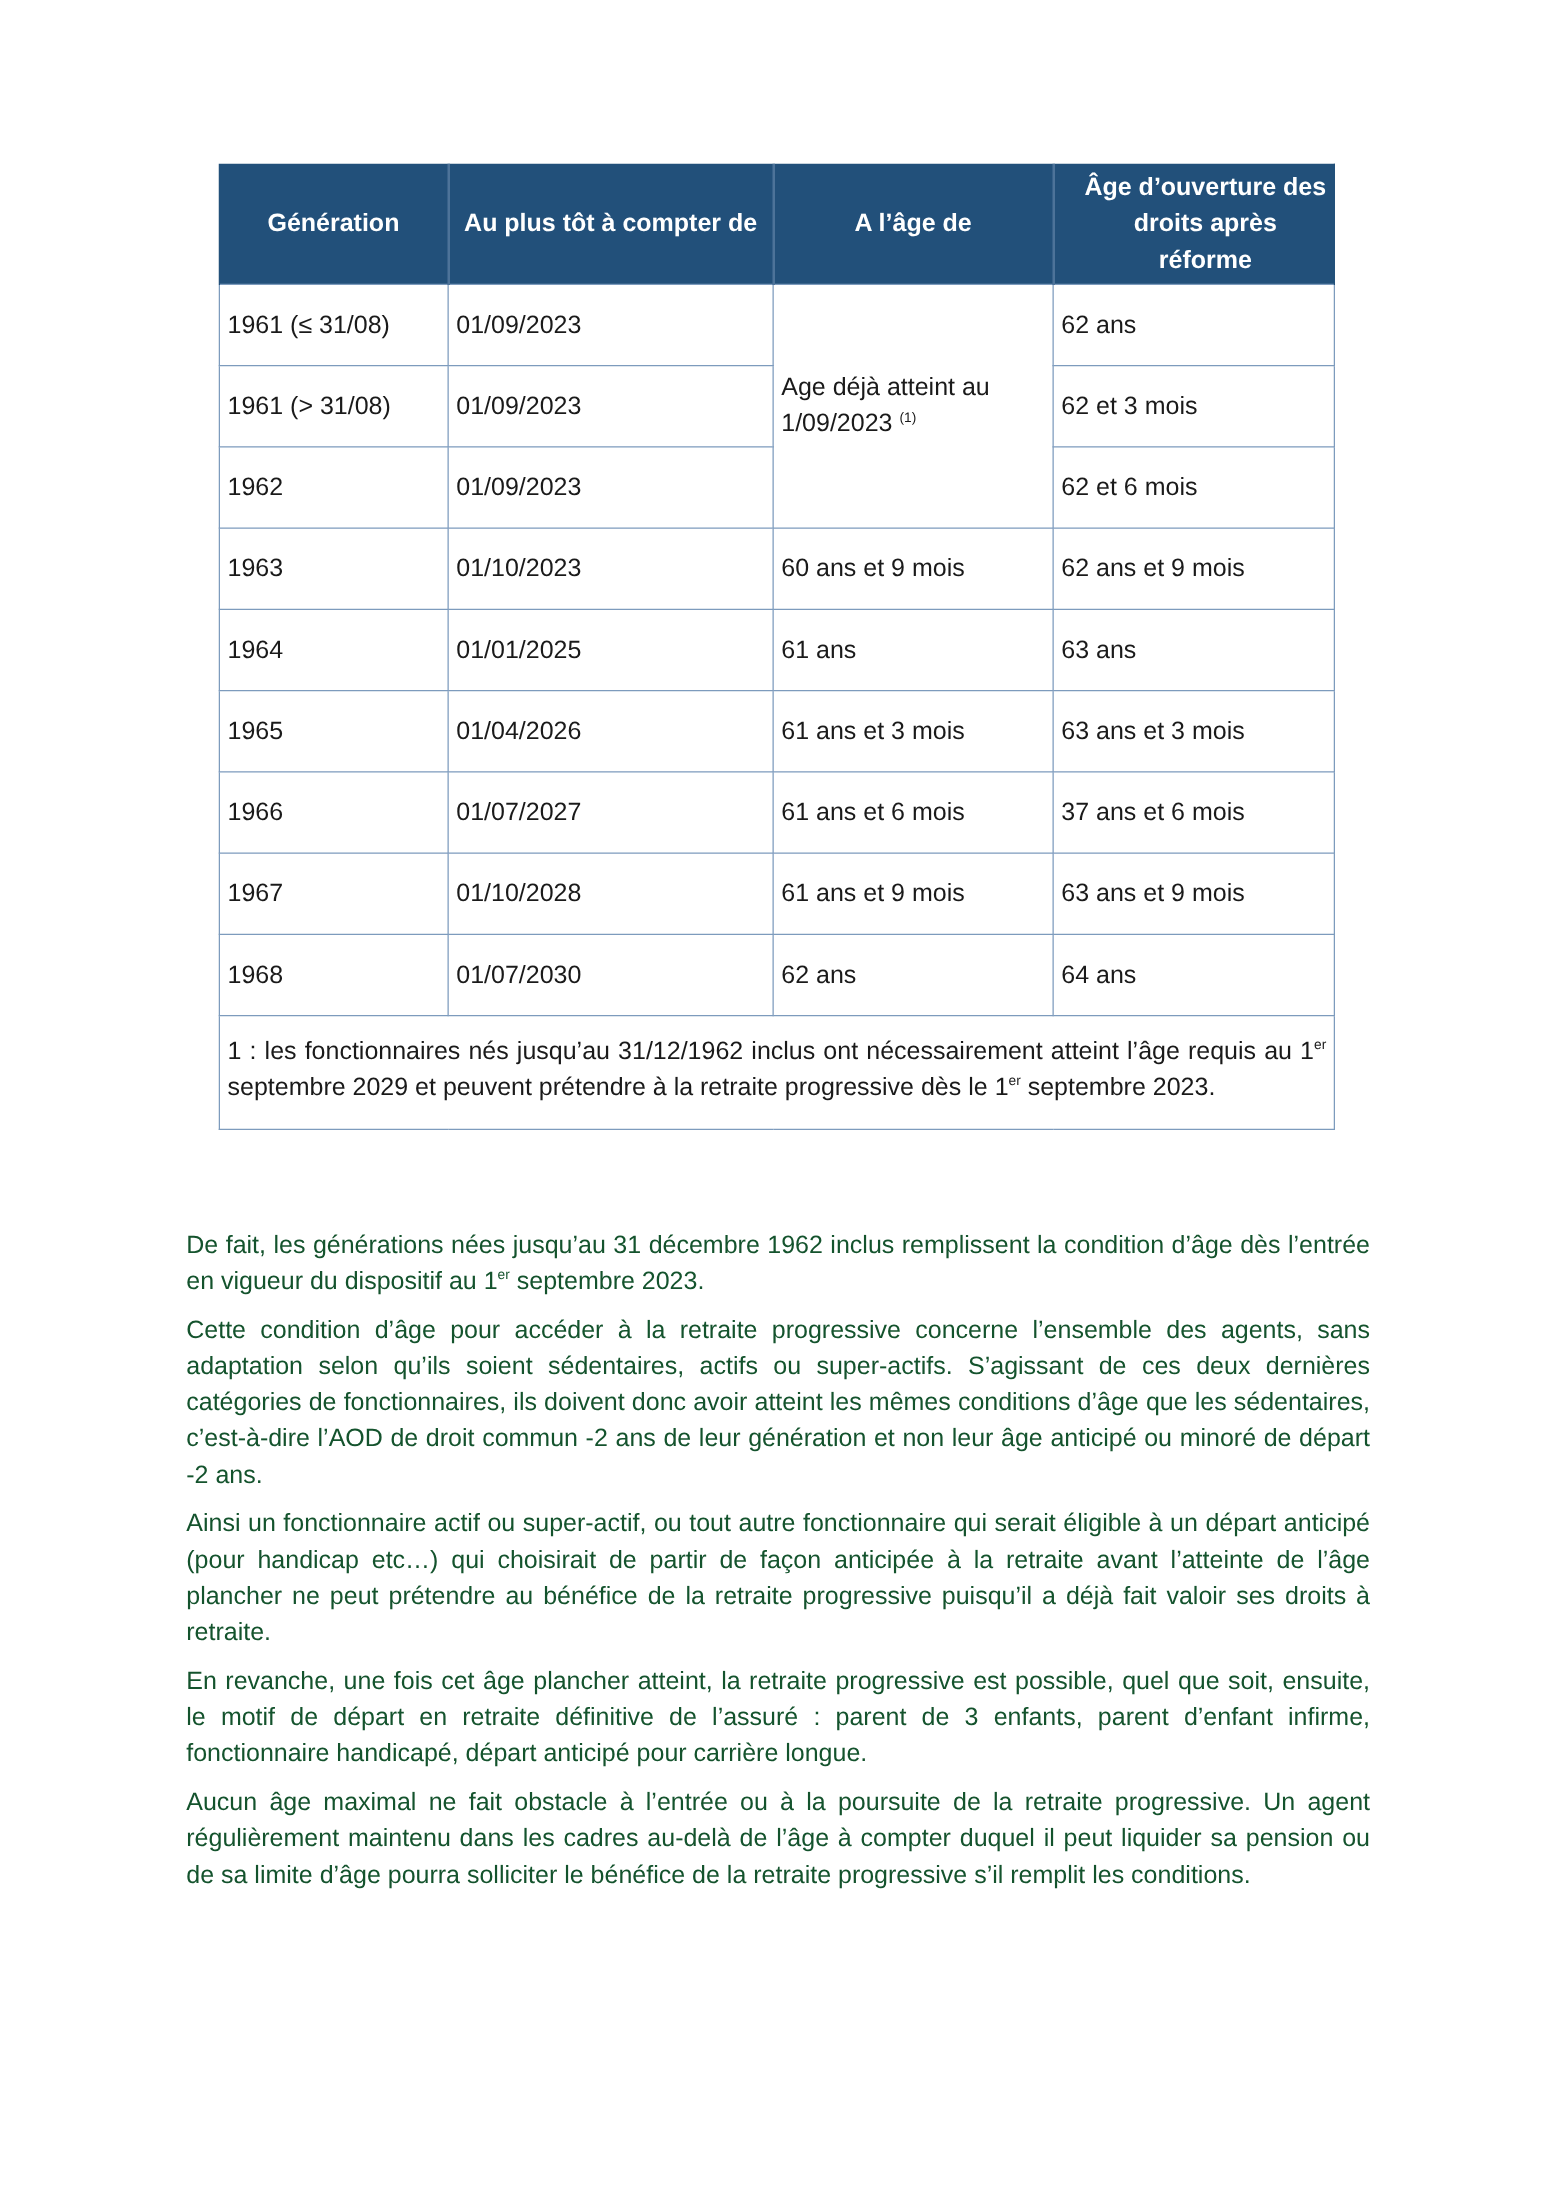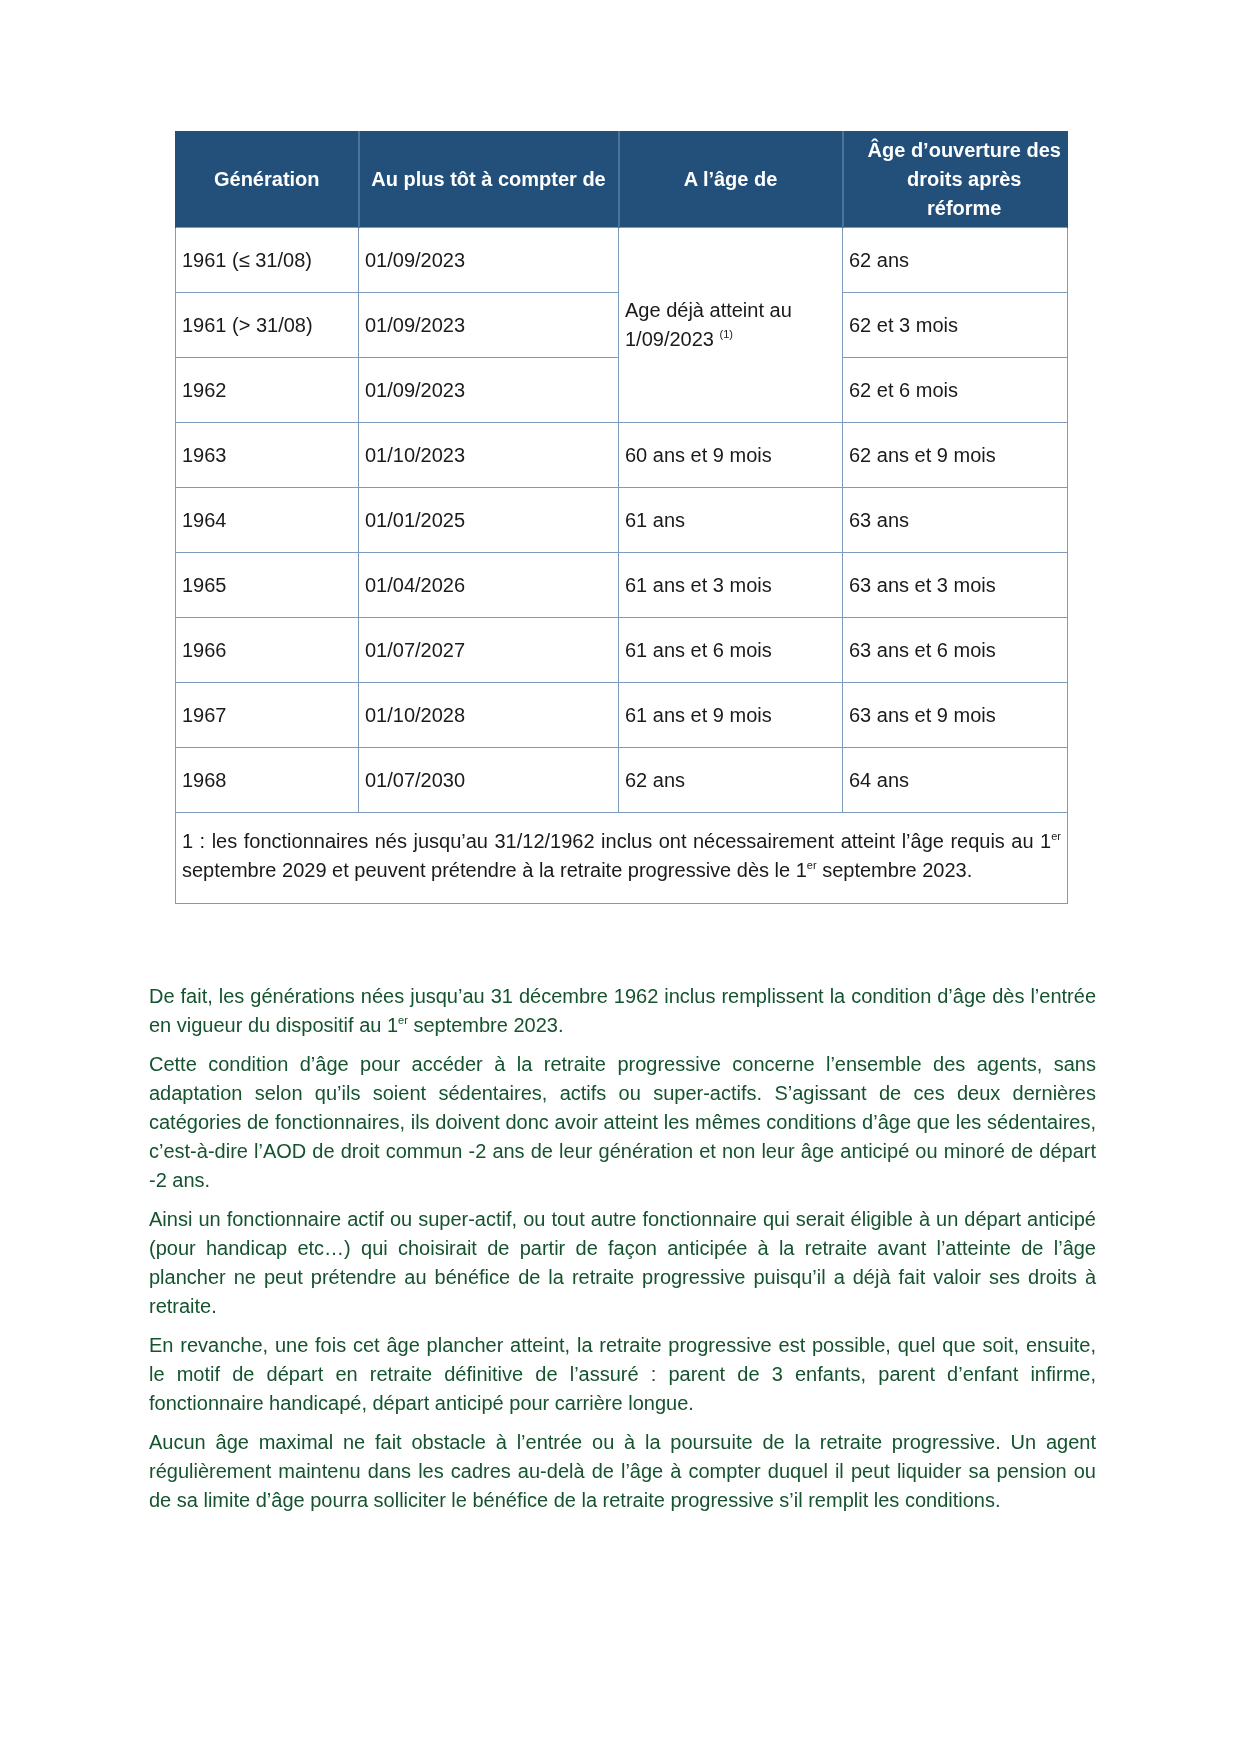--- a/index.html
+++ b/index.html
@@ -96,21 +96,21 @@
       <tr>
         <td>1965</td>
         <td>01/04/2026</td>
         <td>61 ans et 3 mois</td>
         <td>63 ans et 3 mois</td>
       </tr>
       <tr>
         <td>1966</td>
         <td>01/07/2027</td>
         <td>61 ans et 6 mois</td>
-        <td>63 ans et 6 mois</td>
+        <td>37 ans et 6 mois</td>
       </tr>
       <tr>
         <td>1967</td>
         <td>01/10/2028</td>
         <td>61 ans et 9 mois</td>
         <td>63 ans et 9 mois</td>
       </tr>
       <tr>
         <td>1968</td>
         <td>01/07/2030</td>

